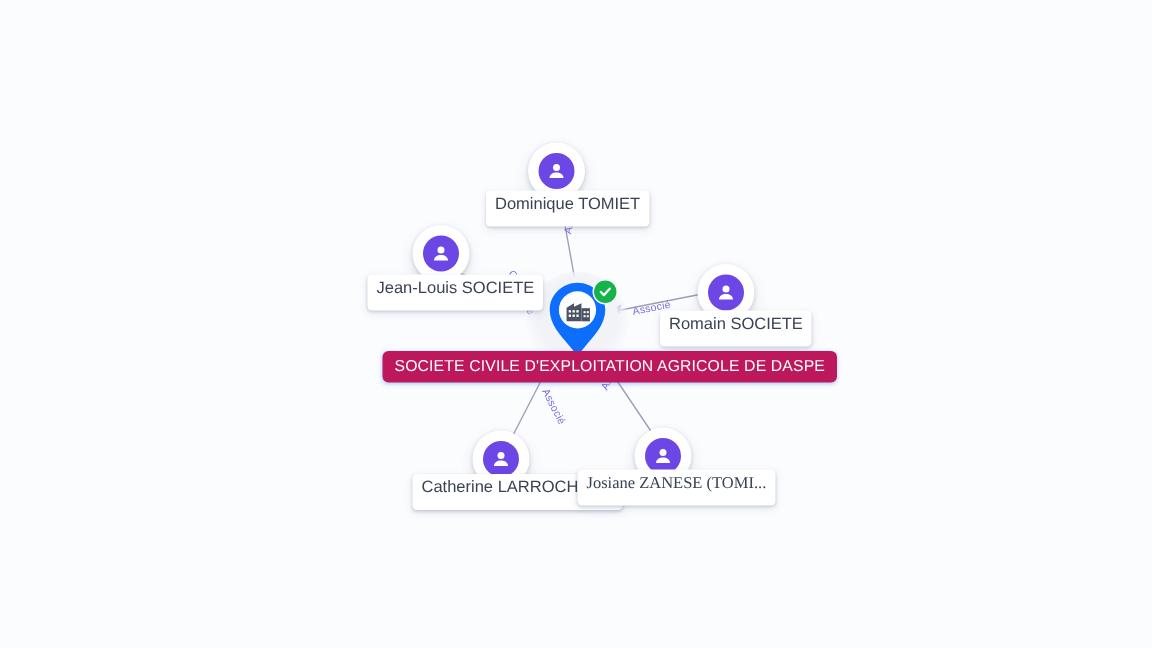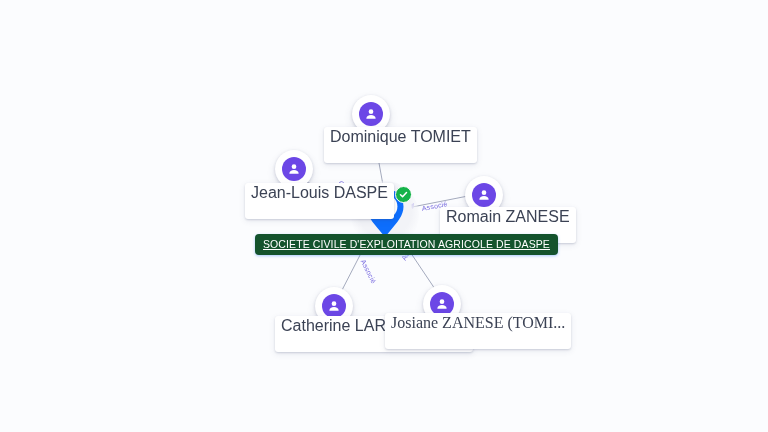--- a/index.html
+++ b/index.html
@@ -75,41 +75,40 @@
     align-items: center;
     justify-content: center;
     z-index: 3;
   }
 
   
   .node-label {
     position: absolute;
     background: #ffffff;
     color: #3b4254;
-    font-size: 16px;
+    font-size: 11px;
     line-height: 13px;
-    padding: 3px 6px 20px;
+    padding: 3px 6px 8px;
     border-radius: 3px;
     white-space: nowrap;
     box-shadow: 0 1px 2px rgba(60,70,110,.20), 0 2px 6px rgba(60,70,110,.10);
     z-index: 9;
   }
   .company-label {
     position: absolute;
-    background: #14532d;
+    background: #be185d;
     color: #ffffff;
     font-size: 10.5px;
     line-height: 14px;
     letter-spacing: .1px;
     padding: 3px 8px 4px;
     border-radius: 4px;
     white-space: nowrap;
     box-shadow: 0 1px 3px rgba(13,110,253,.35);
     z-index: 11;
-    text-decoration: underline;
   }
 
   
   .edge-label {
     position: absolute;
     color: #7a6ce0;
     font-size: 7px;
     line-height: 8.5px;
     letter-spacing: .2px;
     white-space: nowrap;
@@ -165,31 +164,31 @@
   <div class="node-label" style="left:324px; top:127px;">Dominique TOMIET</div>
 
   <div class="person-node" style="left:275px; top:150px;">
     <span class="avatar-disc">
       <svg width="14" height="14" viewBox="0 0 24 24" fill="#ffffff">
         <circle cx="12" cy="8" r="4"></circle>
         <path d="M4 20c0-4.2 3.6-6.4 8-6.4s8 2.2 8 6.4z"></path>
       </svg>
     </span>
   </div>
-  <div class="node-label" style="left:245px; top:183px;">Jean-Louis DASPE</div>
+  <div class="node-label" style="left:245px; top:183px;">Jean-Louis SOCIETE</div>
 
   <div class="person-node" style="left:465px; top:176px;">
     <span class="avatar-disc">
       <svg width="14" height="14" viewBox="0 0 24 24" fill="#ffffff">
         <circle cx="12" cy="8" r="4"></circle>
         <path d="M4 20c0-4.2 3.6-6.4 8-6.4s8 2.2 8 6.4z"></path>
       </svg>
     </span>
   </div>
-  <div class="node-label" style="left:440px; top:207px;">Romain ZANESE</div>
+  <div class="node-label" style="left:440px; top:207px;">Romain SOCIETE</div>
 
   <div class="person-node" style="left:315px; top:287px;">
     <span class="avatar-disc">
       <svg width="14" height="14" viewBox="0 0 24 24" fill="#ffffff">
         <circle cx="12" cy="8" r="4"></circle>
         <path d="M4 20c0-4.2 3.6-6.4 8-6.4s8 2.2 8 6.4z"></path>
       </svg>
     </span>
   </div>
   <div class="node-label" style="left:275px; top:316px;">Catherine LARROCHE (...</div>

